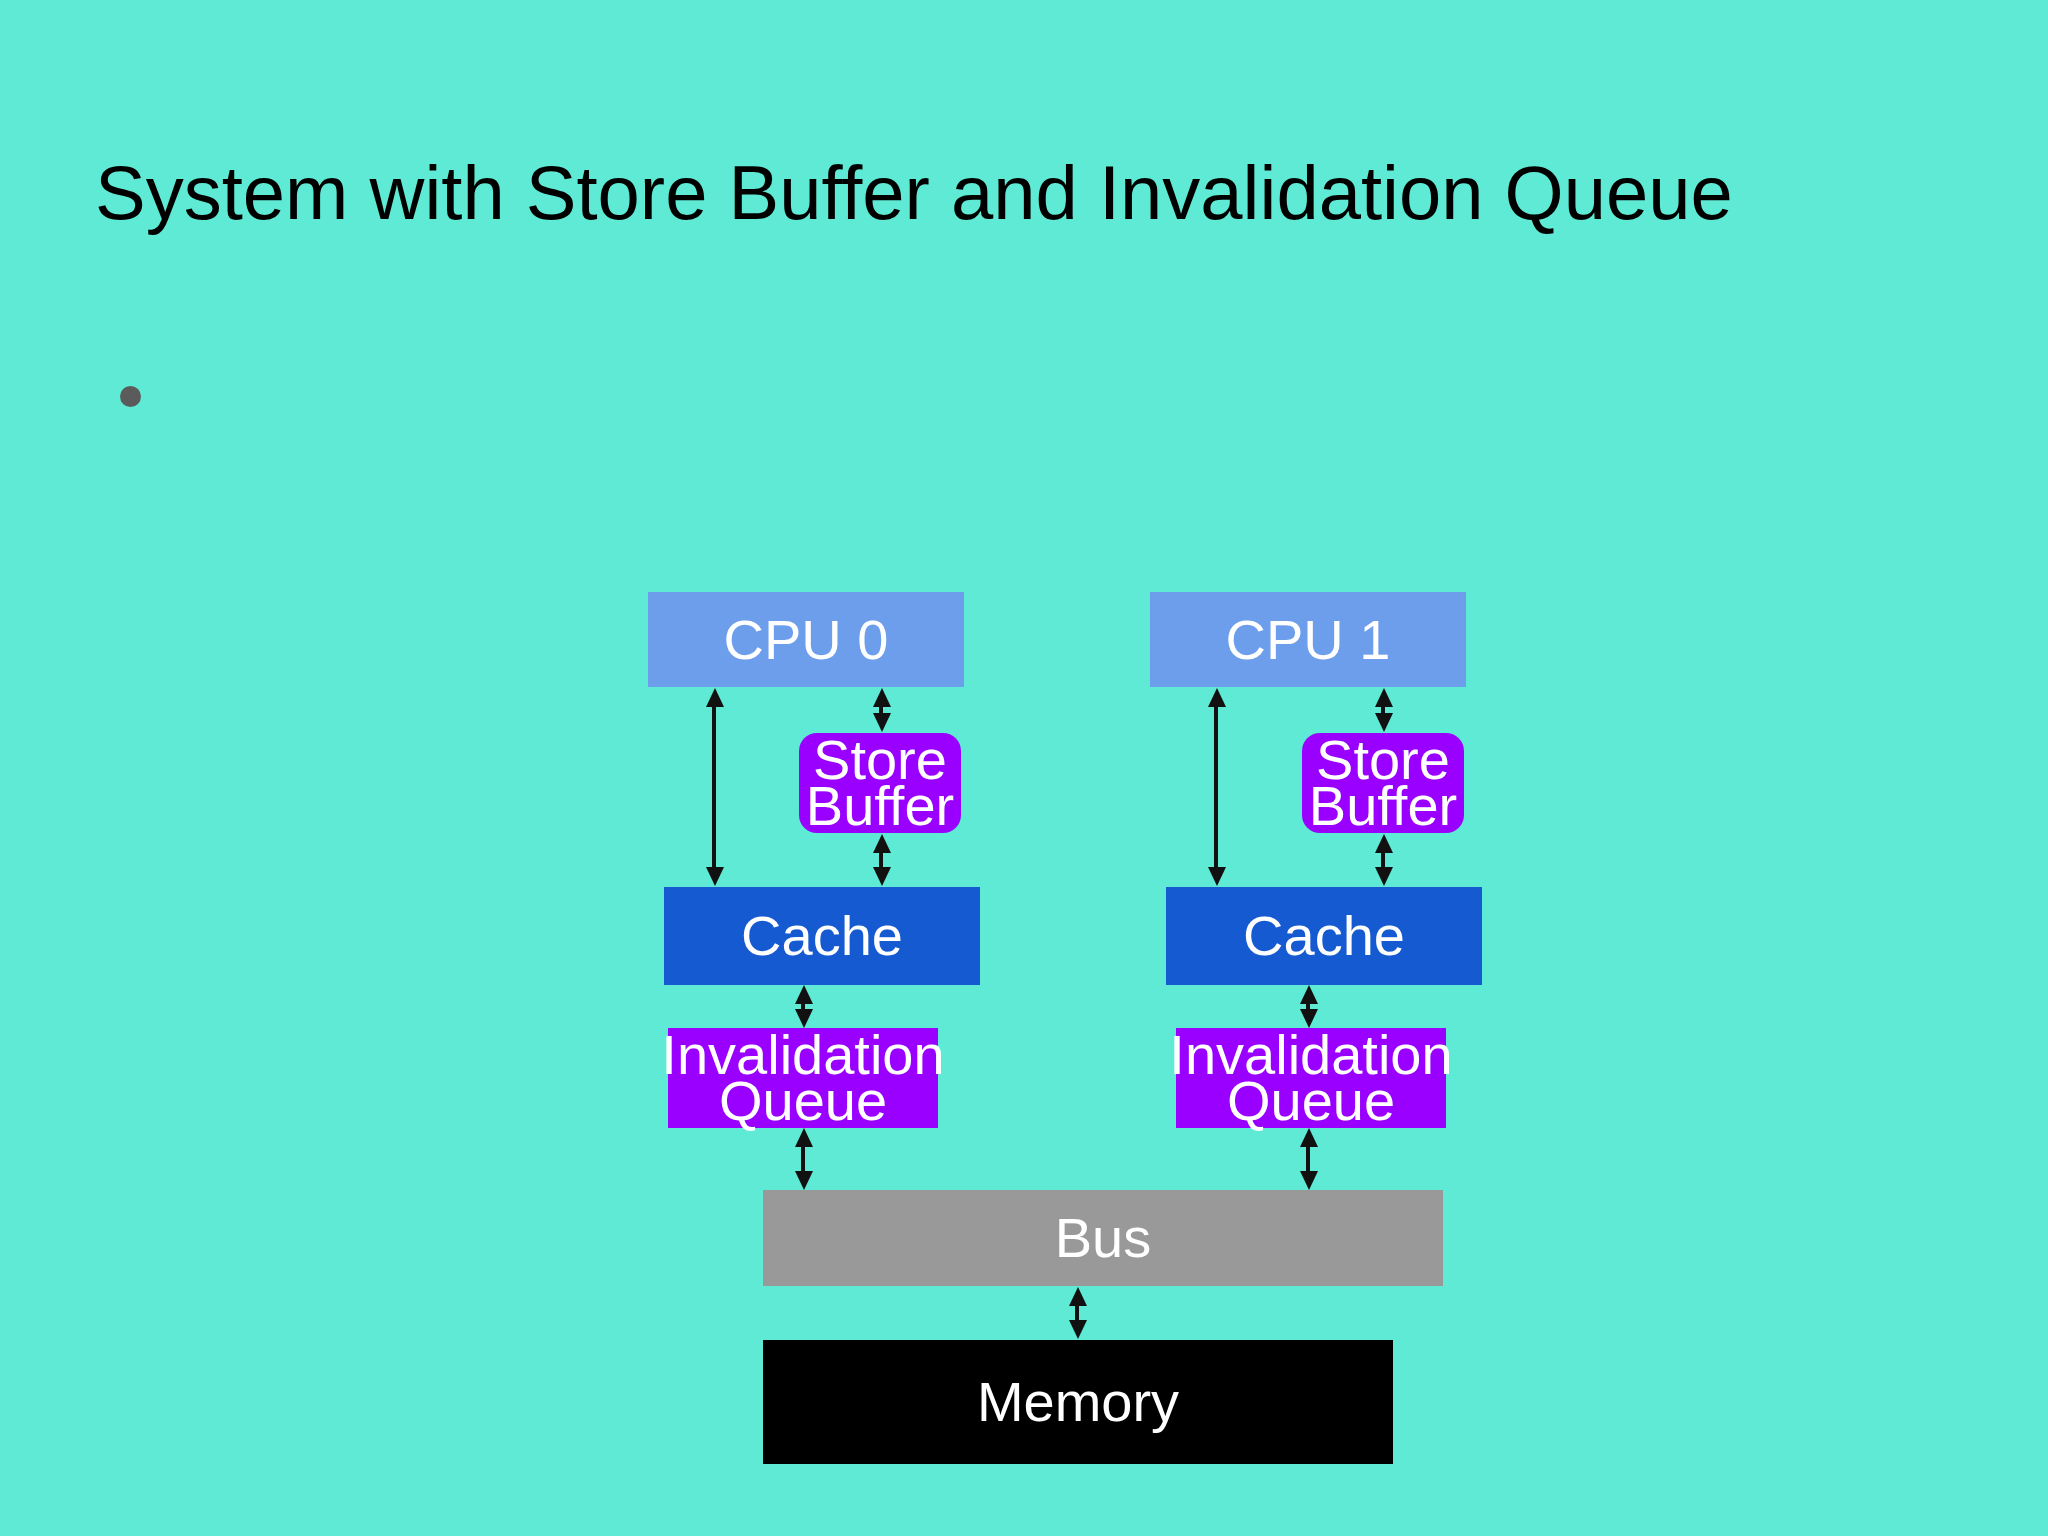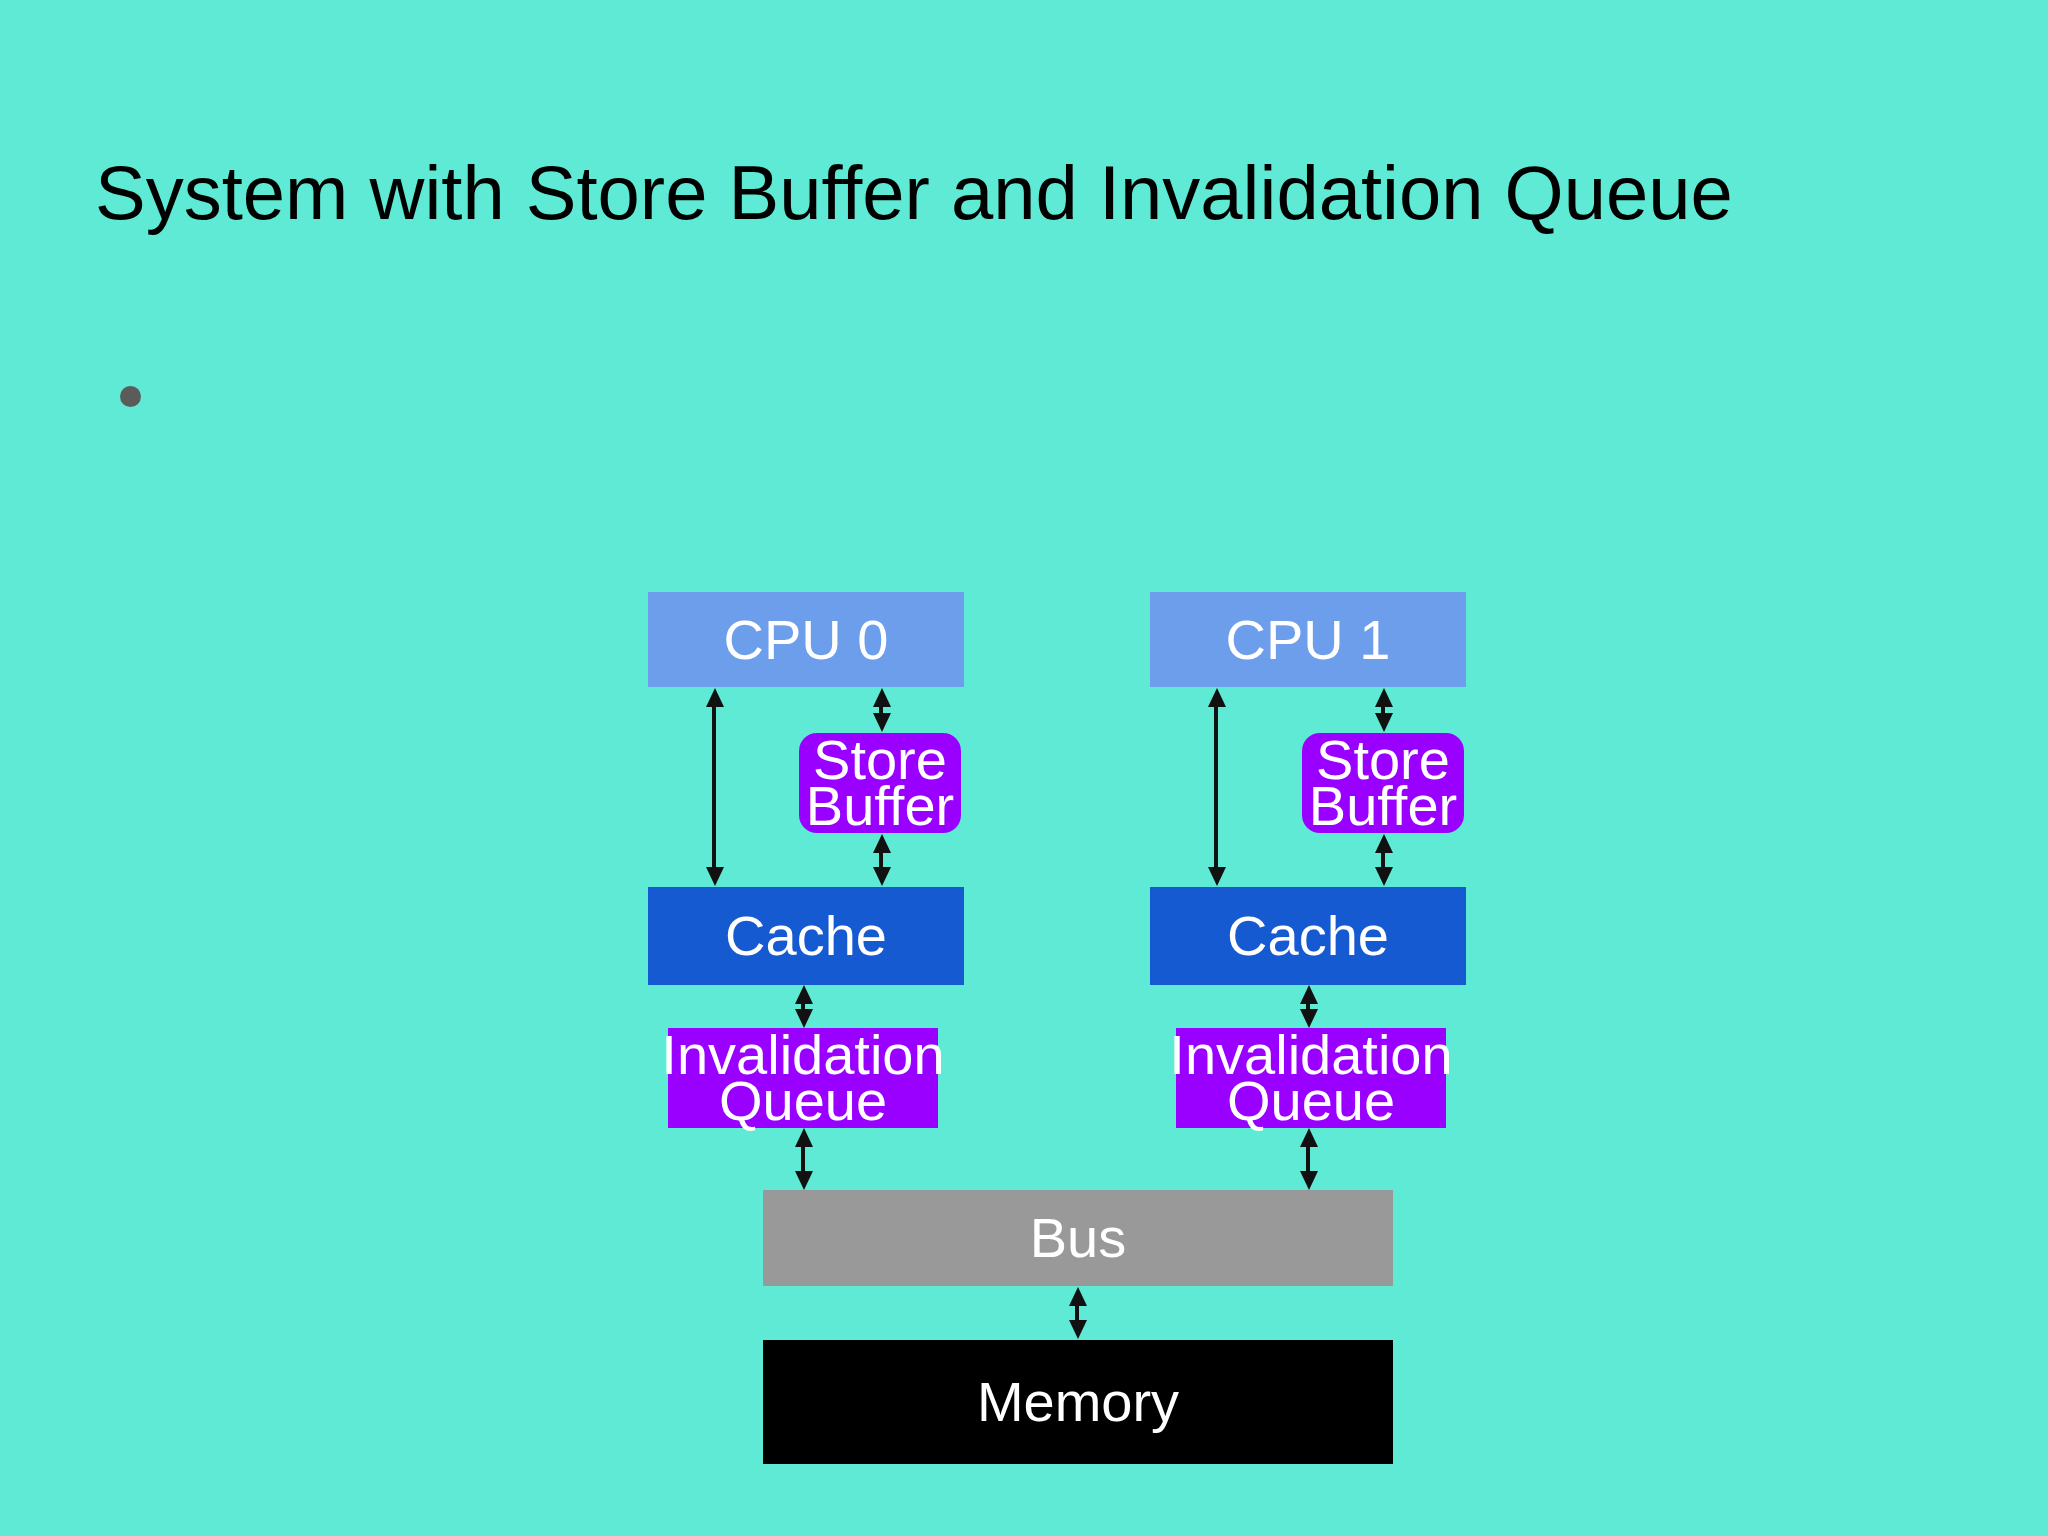--- a/index.html
+++ b/index.html
@@ -28,21 +28,21 @@
   }
   .box{
     position:absolute;
     display:flex;flex-direction:column;justify-content:center;align-items:center;
     text-align:center;
     color:var(--box-text,#fff);
     font-size:56px;line-height:46px;
   }
   .box.cpu{background:var(--cpu-fill,#6D9EEB);}
   .box.sbuf{background:var(--buffer-fill,#9900FF);border-radius:18px;}
-  .box.cache{background:var(--cache-fill,#165AD1);}
+  .box.cache{background:var(--cache-fill,#165AD1);margin-left:16px;}
   .box.iq{background:var(--buffer-fill,#9900FF);}
   .box.bus{background:var(--bus-fill,#999999);}
   .box.mem{background:var(--memory-fill,#000000);}
   
   .varrow{
     position:absolute;width:0;
     border-left:4px solid var(--arrow,#111);
   }
   .varrow::before,.varrow::after{
     content:"";position:absolute;left:-10px;
@@ -79,21 +79,21 @@
   <div class="box sbuf" style="left:1302px;top:733px;width:162px;height:100px;">
     <span>Store Buffer</span>
   </div>
   <div class="box cache" style="left:1150px;top:887px;width:316px;height:98px;">
     <span>Cache</span>
   </div>
   <div class="box iq" style="left:1176px;top:1028px;width:270px;height:100px;">
     <span>Invalidation Queue</span>
   </div>
 
-  <div class="box bus" style="left:763px;top:1190px;width:630px;height:96px;">
+  <div class="box bus" style="left:763px;top:1190px;width:680px;height:96px;">
     <span>Bus</span>
   </div>
   <div class="box mem" style="left:763px;top:1340px;width:630px;height:124px;">
     <span>Memory</span>
   </div>
 
   <div class="varrow" style="left:712px;top:707px;height:160px;"></div>
   <div class="varrow" style="left:879px;top:707px;height:6px;"></div>
   <div class="varrow" style="left:879px;top:853px;height:14px;"></div>
   <div class="varrow" style="left:801px;top:1004px;height:5px;"></div>

